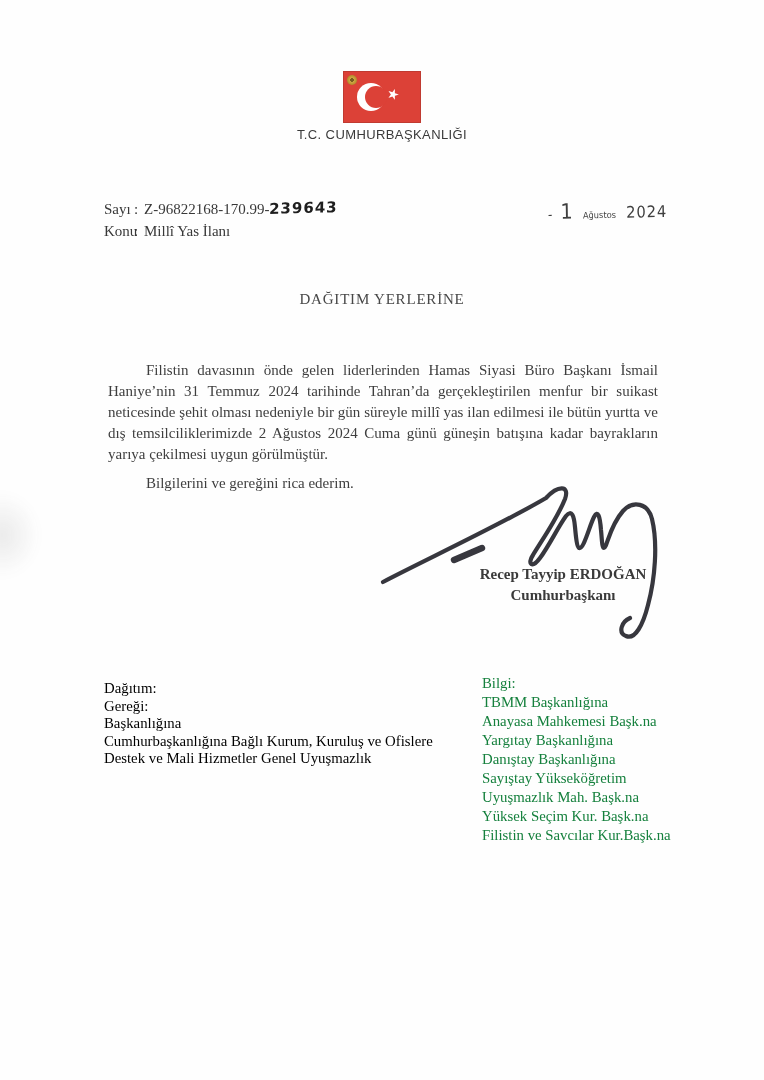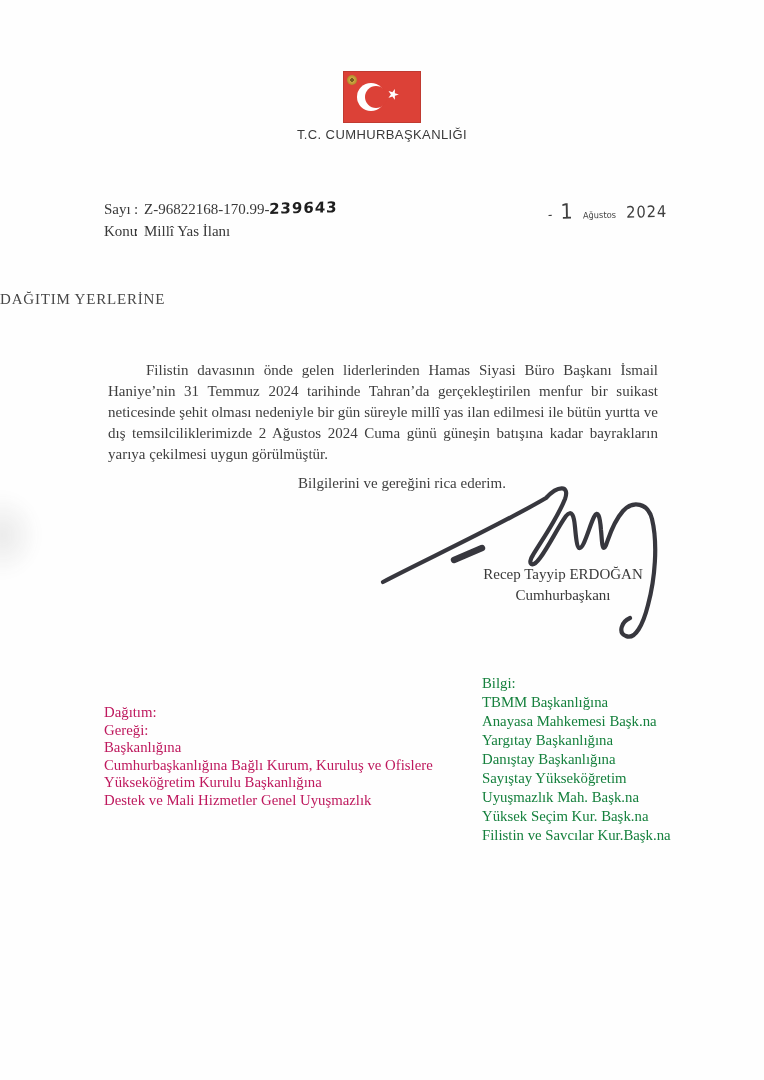--- a/index.html
+++ b/index.html
@@ -64,31 +64,31 @@
     transform:rotate(-1deg) scaleX(0.92);transform-origin:left bottom;
     white-space:nowrap;
   }
   .date-stamp .dash{font-size:13px;}
   .date-stamp .day{font-size:21px;margin-left:9px;}
   .date-stamp .month{font-size:9px;margin-left:11px;letter-spacing:0;}
   .date-stamp .year{font-size:16px;margin-left:11px;letter-spacing:1px;}
   
   .doc-heading{
     position:absolute;left:0;top:291px;width:100%;
-    font-size:15px;letter-spacing:0.8px;color:#474747;
+    text-align:center;font-size:15px;letter-spacing:0.8px;color:#474747;
   }
   
   .body-block{position:absolute;left:100px;top:352px;width:566px;font-size:15px;line-height:21px;color:#3e3e3e;}
   .body-block p{margin:8px;text-align:justify;text-indent:38px;}
-  .body-block p.closing{text-align:center;}
+  .body-block p.closing{text-align:left;}
   
   .sig-svg{position:absolute;left:370px;top:478px;width:300px;height:170px;}
-  .sig-block{position:absolute;left:438px;top:564px;width:250px;text-align:center;font-size:15px;line-height:21px;color:#3a3a3a;}
+  .sig-block{position:absolute;left:438px;top:564px;width:250px;text-align:center;font-size:15px;line-height:21px;color:#3a3a3a;font-weight:bold;}
   
-  .dist-left{position:absolute;left:104px;top:680px;font-size:14.8px;line-height:17.6px;color:#be185d;margin-top:24px;}
+  .dist-left{position:absolute;left:104px;top:680px;font-size:14.8px;line-height:17.6px;color:#000000;}
   .dist-right{position:absolute;left:482px;top:674px;font-size:14.8px;line-height:19px;color:#15803d;}
   .dist-left div,.dist-right div{white-space:nowrap;}
   
   .smudge{
     position:absolute;left:-14px;top:492px;width:54px;height:86px;
     background:radial-gradient(ellipse at 30% 50%, rgba(60,60,60,0.10), rgba(60,60,60,0) 70%);
     filter:blur(4px);
   }
 </style>
 </head>
@@ -155,21 +155,20 @@
     <div class="sig-block">
       <div>Recep Tayyip ERDOĞAN</div>
       <div>Cumhurbaşkanı</div>
     </div>
 
     <div class="dist-left">
       <div>Dağıtım:</div>
       <div>Gereği:</div>
       <div>Başkanlığına</div>
       <div>Cumhurbaşkanlığına Bağlı Kurum, Kuruluş ve Ofislere</div>
-      <div>Yükseköğretim Kurulu Başkanlığına</div>
       <div>Destek ve Mali Hizmetler Genel Uyuşmazlık</div>
     </div>
 
     <div class="dist-right">
       <div>Bilgi:</div>
       <div>TBMM Başkanlığına</div>
       <div>Anayasa Mahkemesi Başk.na</div>
       <div>Yargıtay Başkanlığına</div>
       <div>Danıştay Başkanlığına</div>
       <div>Sayıştay Yükseköğretim</div>

